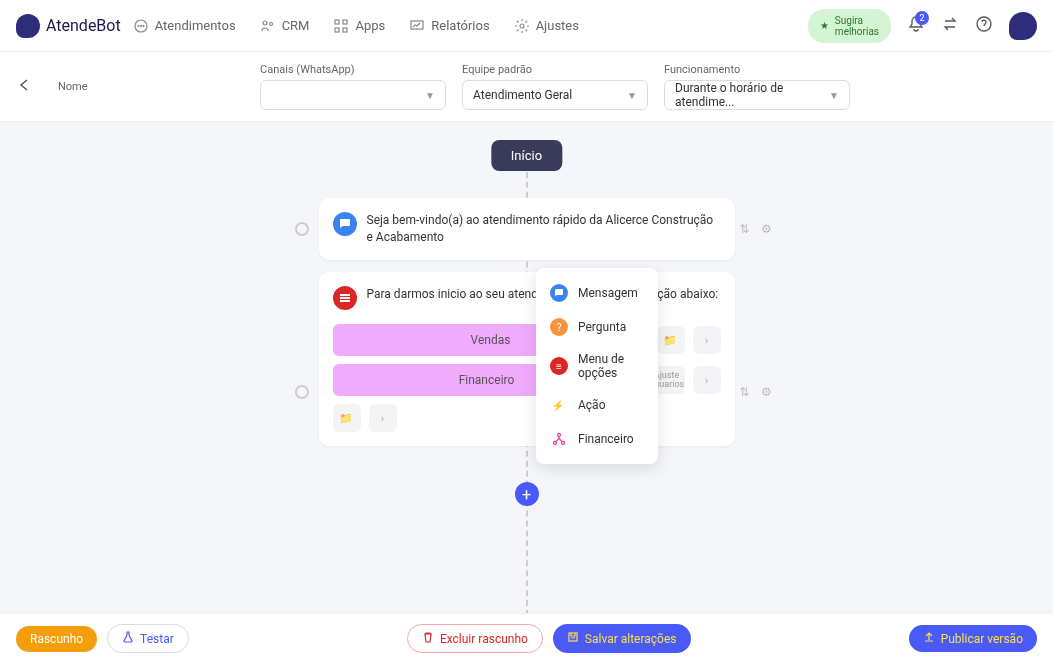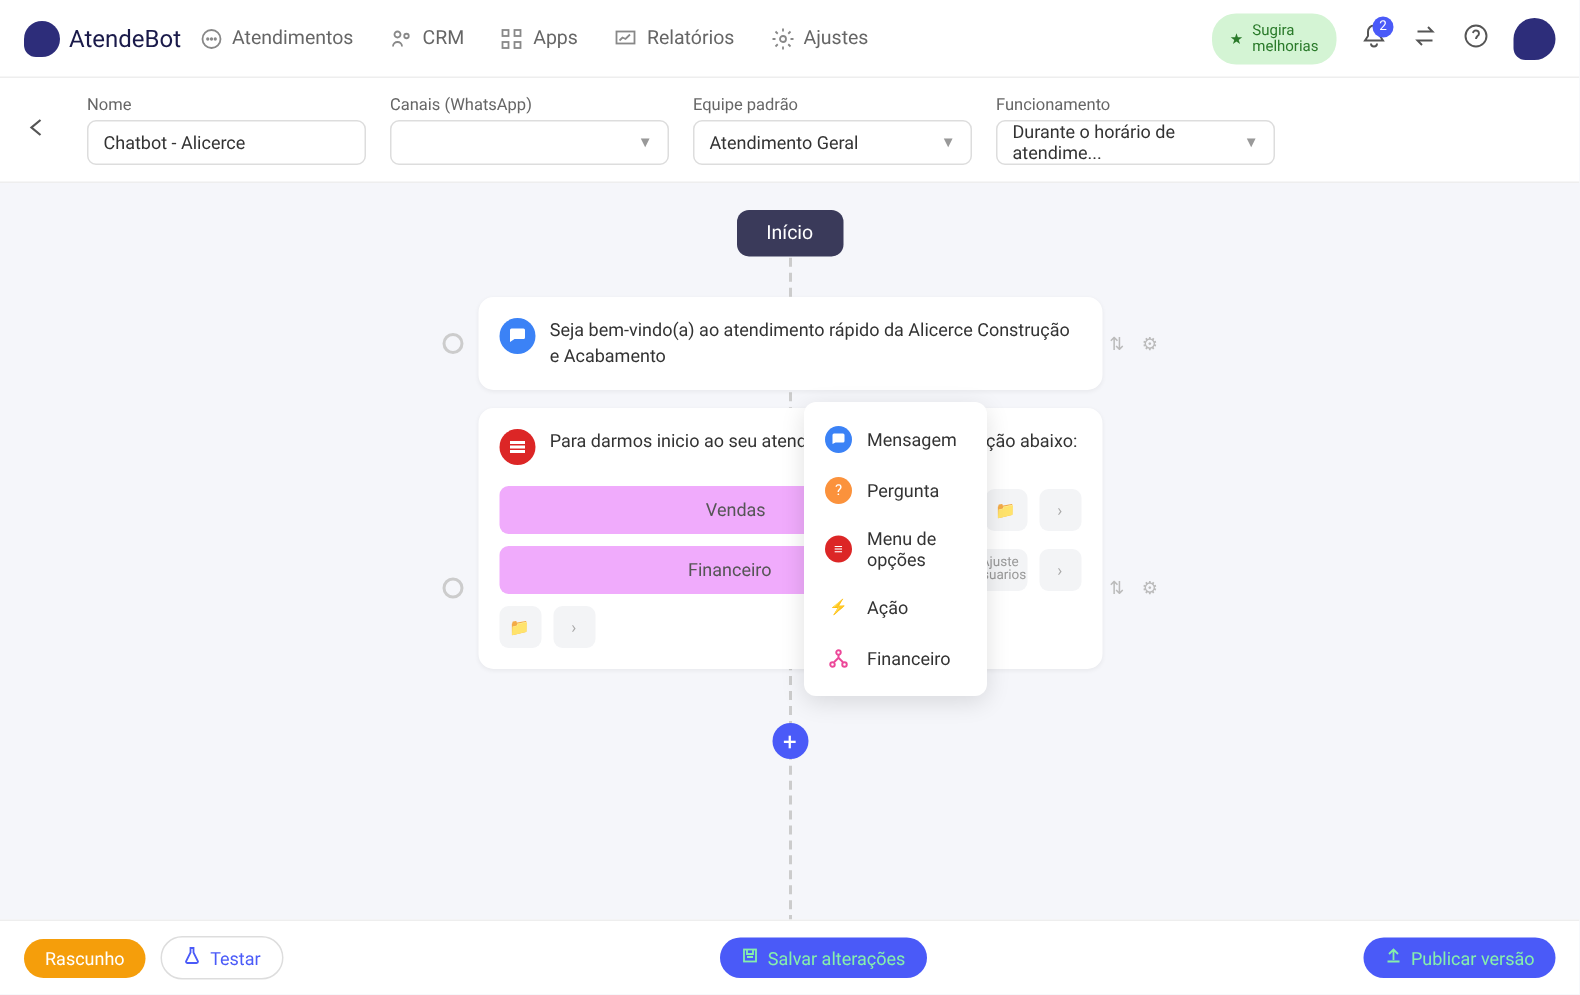--- a/index.html
+++ b/index.html
@@ -63,21 +63,21 @@
 .pi-act { color: #f59e0b; }
 .pi-wh { color: #3b82f6; }
 .pi-cond { color: #ec4899; }
 
 
 .footer { position: absolute; bottom: 0; left: 0; right: 0; height: 50px; background: #fff; border-top: 1px solid #eee; display: flex; align-items: center; padding: 0 16px; gap: 10px; }
 .pill { padding: 6px 14px; border-radius: 16px; font-size: 12px; display: flex; align-items: center; gap: 6px; cursor: pointer; }
 .pill-orange { background: #f59e0b; color: #fff; }
 .pill-outline { background: #fff; border: 1px solid #ddd; color: #4a5af8; }
 .pill-red { background: #fff; border: 1px solid #fca5a5; color: #dc2626; }
-.pill-purple { background: #4a5af8; color: #86efac; }
+.pill-purple { background: #4a5af8; color: #fde047; }
 .footer-center { margin-left: auto; display: flex; gap: 10px; }
 .footer-right { margin-left: auto; }
 </style>
 </head>
 <body>
 
 <div class="header">
   <div class="logo">
     <div class="logo-icon"></div>
     <span>AtendeBot</span>
@@ -166,21 +166,20 @@
 </div>
 
 <div class="config-bar">
   <div class="back-btn">
     <svg width="18" height="18" viewBox="0 0 18 18" fill="none" stroke="currentColor" stroke-width="1.5">
         <path d="M11 4L5 9l6 5"></path>
       </svg>
   </div>
   <div class="field" style="width:186px">
     <span class="field-label">Nome</span>
-    <input class="field-input" value="Chatbot - Alicerce" style="">
   </div>
   <div class="field" style="width:186px">
     <span class="field-label">Canais (WhatsApp)</span>
     <div class="field-input">
       <span></span>
       <span class="chevron">▼</span>
     </div>
   </div>
   <div class="field" style="width:186px">
     <span class="field-label">Equipe padrão</span>
@@ -294,20 +293,28 @@
   <div class="pill pill-orange">Rascunho</div>
   <div class="pill pill-outline">
     <span>
       <svg width="12" height="12" viewBox="0 0 12 12" fill="none" stroke="currentColor" stroke-width="1.2">
           <path d="M5 1h2v3l3 6a1 1 0 01-1 1H3a1 1 0 01-1-1l3-6V1z"></path>
         </svg>
     </span>
     <span>Testar</span>
   </div>
   <div class="footer-center">
+    <div class="pill pill-red">
+      <span>
+        <svg width="12" height="12" viewBox="0 0 12 12" fill="none" stroke="currentColor" stroke-width="1.2">
+            <path d="M2 3h8M4 3V2h4v1M3 3l1 8h4l1-8"></path>
+          </svg>
+      </span>
+      <span>Excluir rascunho</span>
+    </div>
     <div class="pill pill-purple">
       <span>
         <svg width="12" height="12" viewBox="0 0 12 12" fill="none" stroke="currentColor" stroke-width="1.2">
             <rect x="2" y="2" width="8" height="8"></rect>
             <path d="M4 2v3h4V2M4 7h4"></path>
           </svg>
       </span>
       <span>Salvar alterações</span>
     </div>
   </div>

